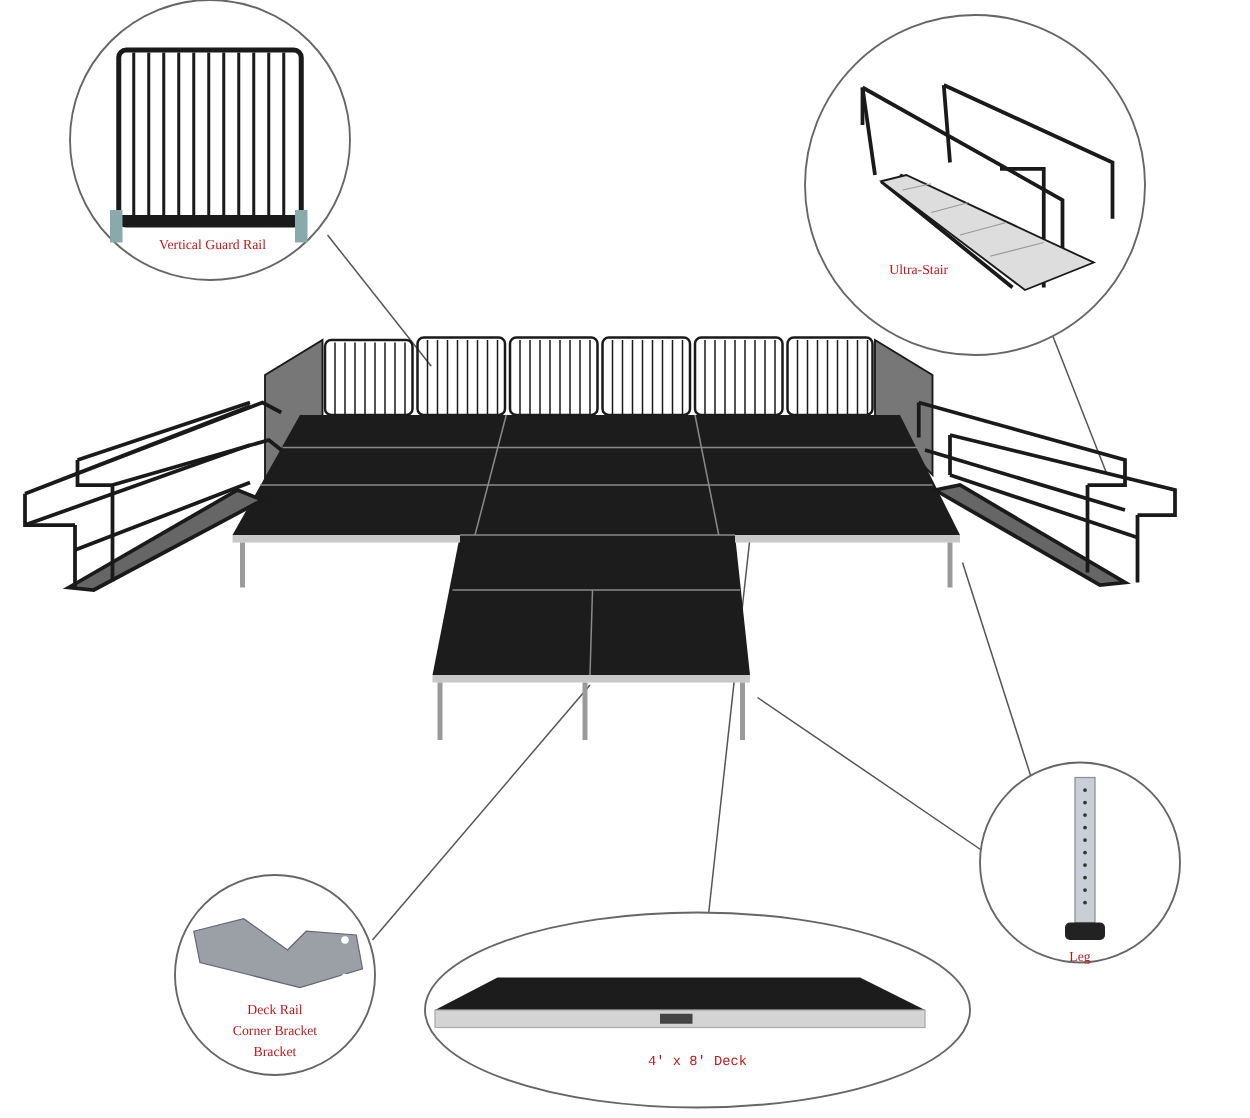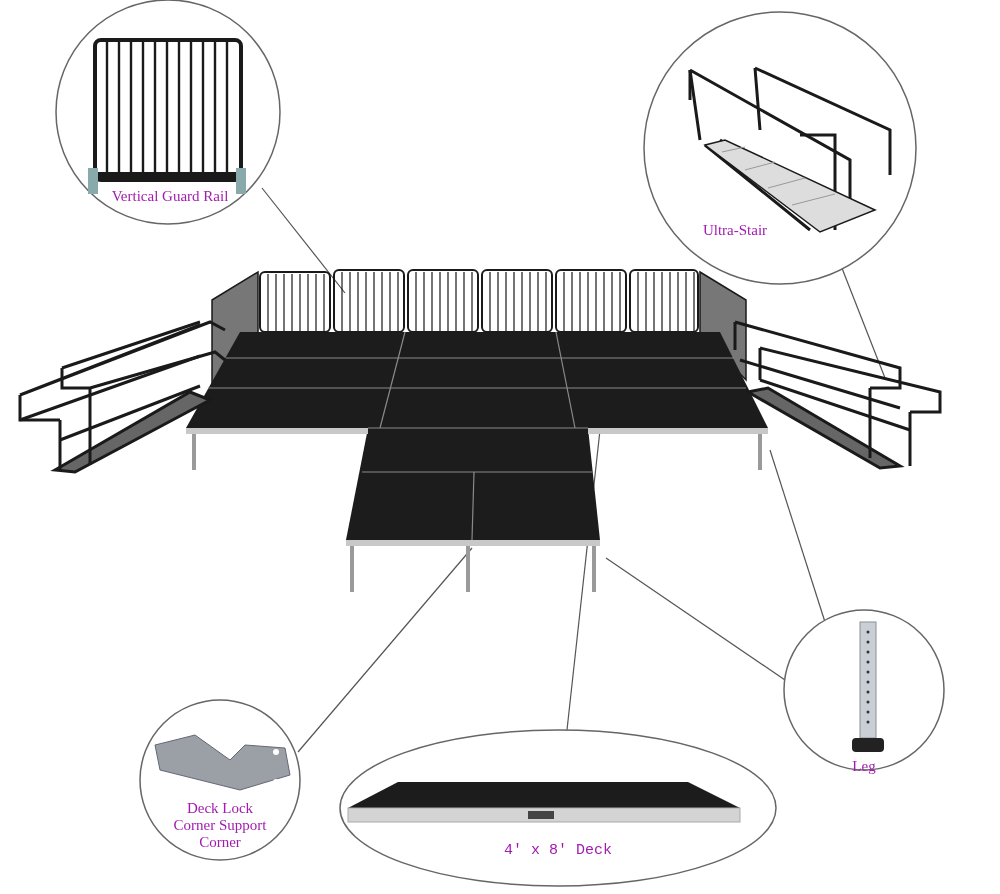--- a/index.html
+++ b/index.html
@@ -1,18 +1,18 @@
 <!DOCTYPE html>
 <html><head>
 <meta charset="utf-8">
 <style>
   html,body{margin:0;padding:0;background:#ffffff;}
   body{width:1000px;height:894px;position:relative;overflow:hidden;font-family:"DejaVu Serif","Liberation Serif",serif;}
   .stage{position:absolute;left:0;top:0;}
-  .label{position:absolute;font-size:15px;color:#a21caf;text-align:center;line-height:17px;font-family:"Liberation Serif","DejaVu Serif",serif;}
+  .label{position:absolute;font-size:11px;color:#b91c1c;text-align:center;line-height:17px;font-family:"Liberation Serif","DejaVu Serif",serif;}
 </style>
 </head>
 <body>
 
 <svg class="stage" width="1000" height="894" viewBox="0 0 1000 894">
 
   <g stroke="#555" stroke-width="1.2" fill="none">
     <line x1="262" y1="188" x2="345" y2="293"></line>
     <line x1="838" y1="258" x2="885" y2="378"></line>
     <line x1="298" y1="752" x2="472" y2="548"></line>
@@ -132,20 +132,20 @@
       <circle cx="868" cy="692" r="1.5"></circle>
         <circle cx="868" cy="702" r="1.5"></circle>
         <circle cx="868" cy="712" r="1.5"></circle>
       <circle cx="868" cy="722" r="1.5"></circle>
     </g>
     <rect x="852" y="738" width="32" height="14" rx="4" fill="#222"></rect>
   </g>
 </svg>
 
 <div class="label" style="left:100px;top:188px;width:140px;">Vertical Guard Rail</div>
-<div class="label" style="left:690px;top:222px;width:90px;font-family:Liberation Serif, serif;">Ultra-Stair</div>
+<div class="label" style="left:690px;top:208px;width:90px;font-family:Liberation Serif, serif;">Ultra-Stair</div>
 <div class="label" style="left:150px;top:800px;width:140px;">
-  <div>Deck Lock</div>
-  <div>Corner Support</div>
-  <div>Corner</div>
+  <div>Deck Rail</div>
+  <div>Corner Bracket</div>
+  <div>Bracket</div>
 </div>
 <div class="label" style="left:500px;top:842px;width:116px;font-family:Liberation Mono, monospace;">4' x 8' Deck</div>
 <div class="label" style="left:844px;top:758px;width:40px;font-family:Liberation Serif, serif;">Leg</div>
 
 </body></html>

